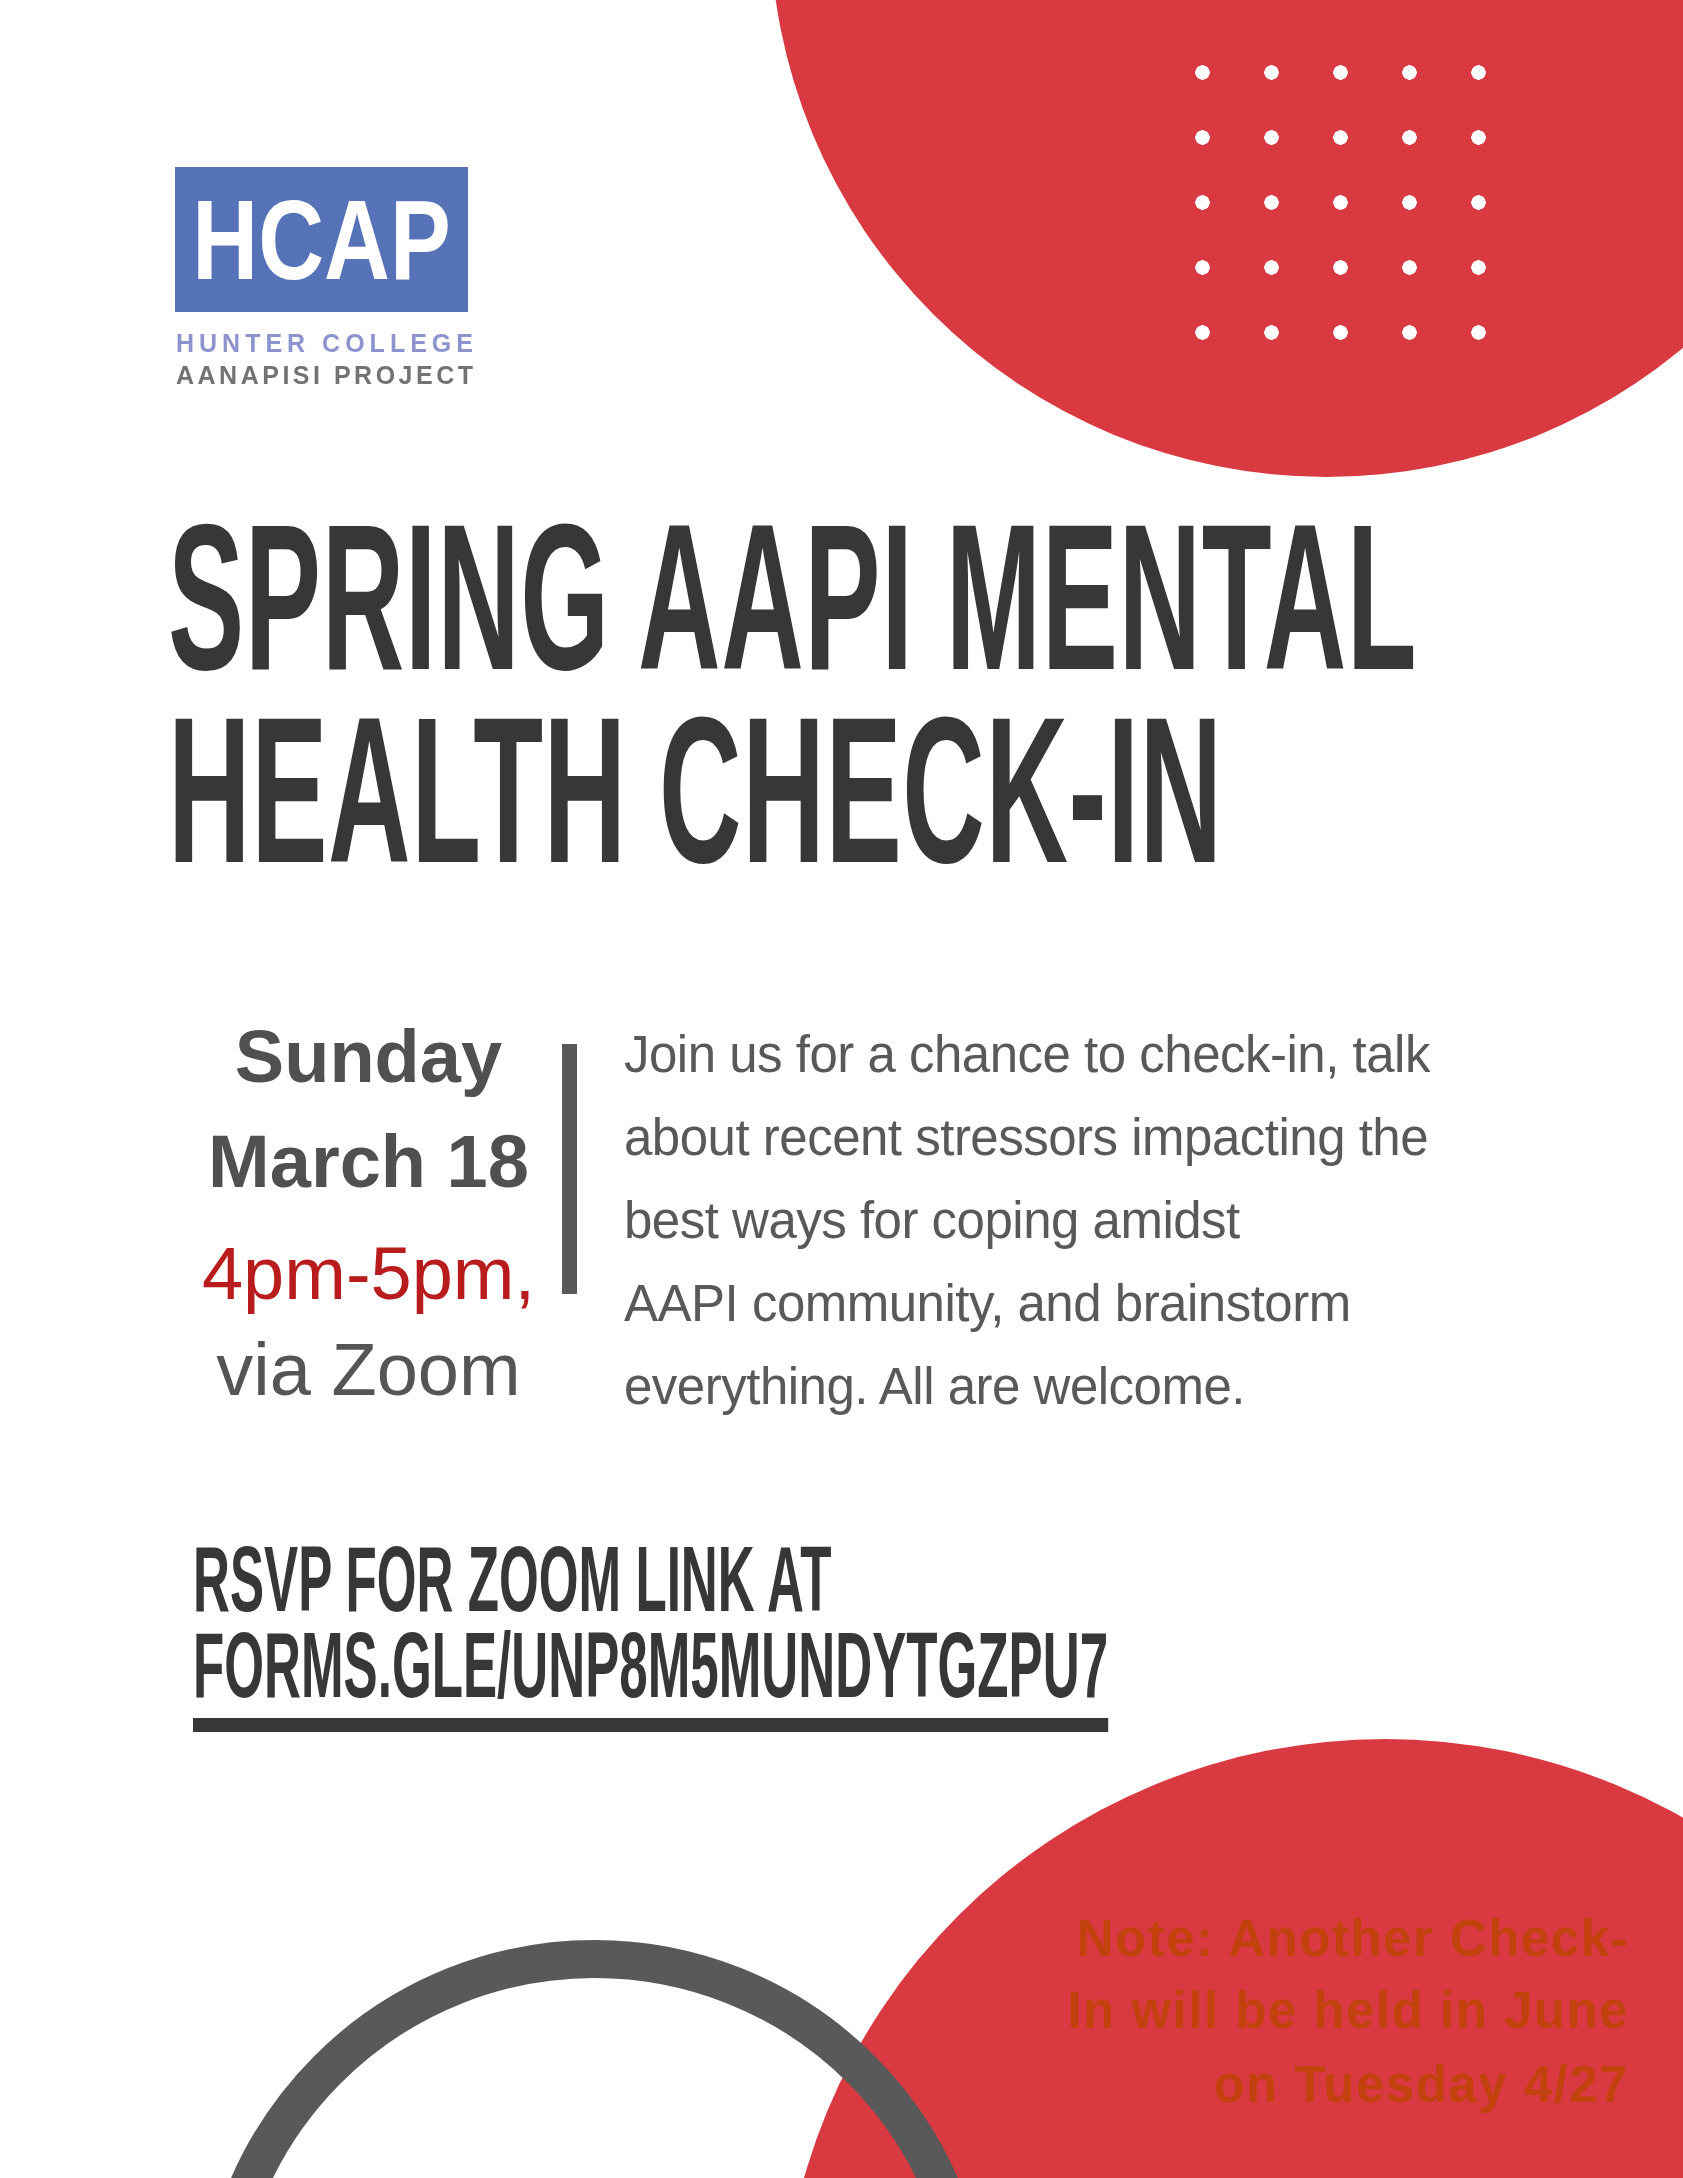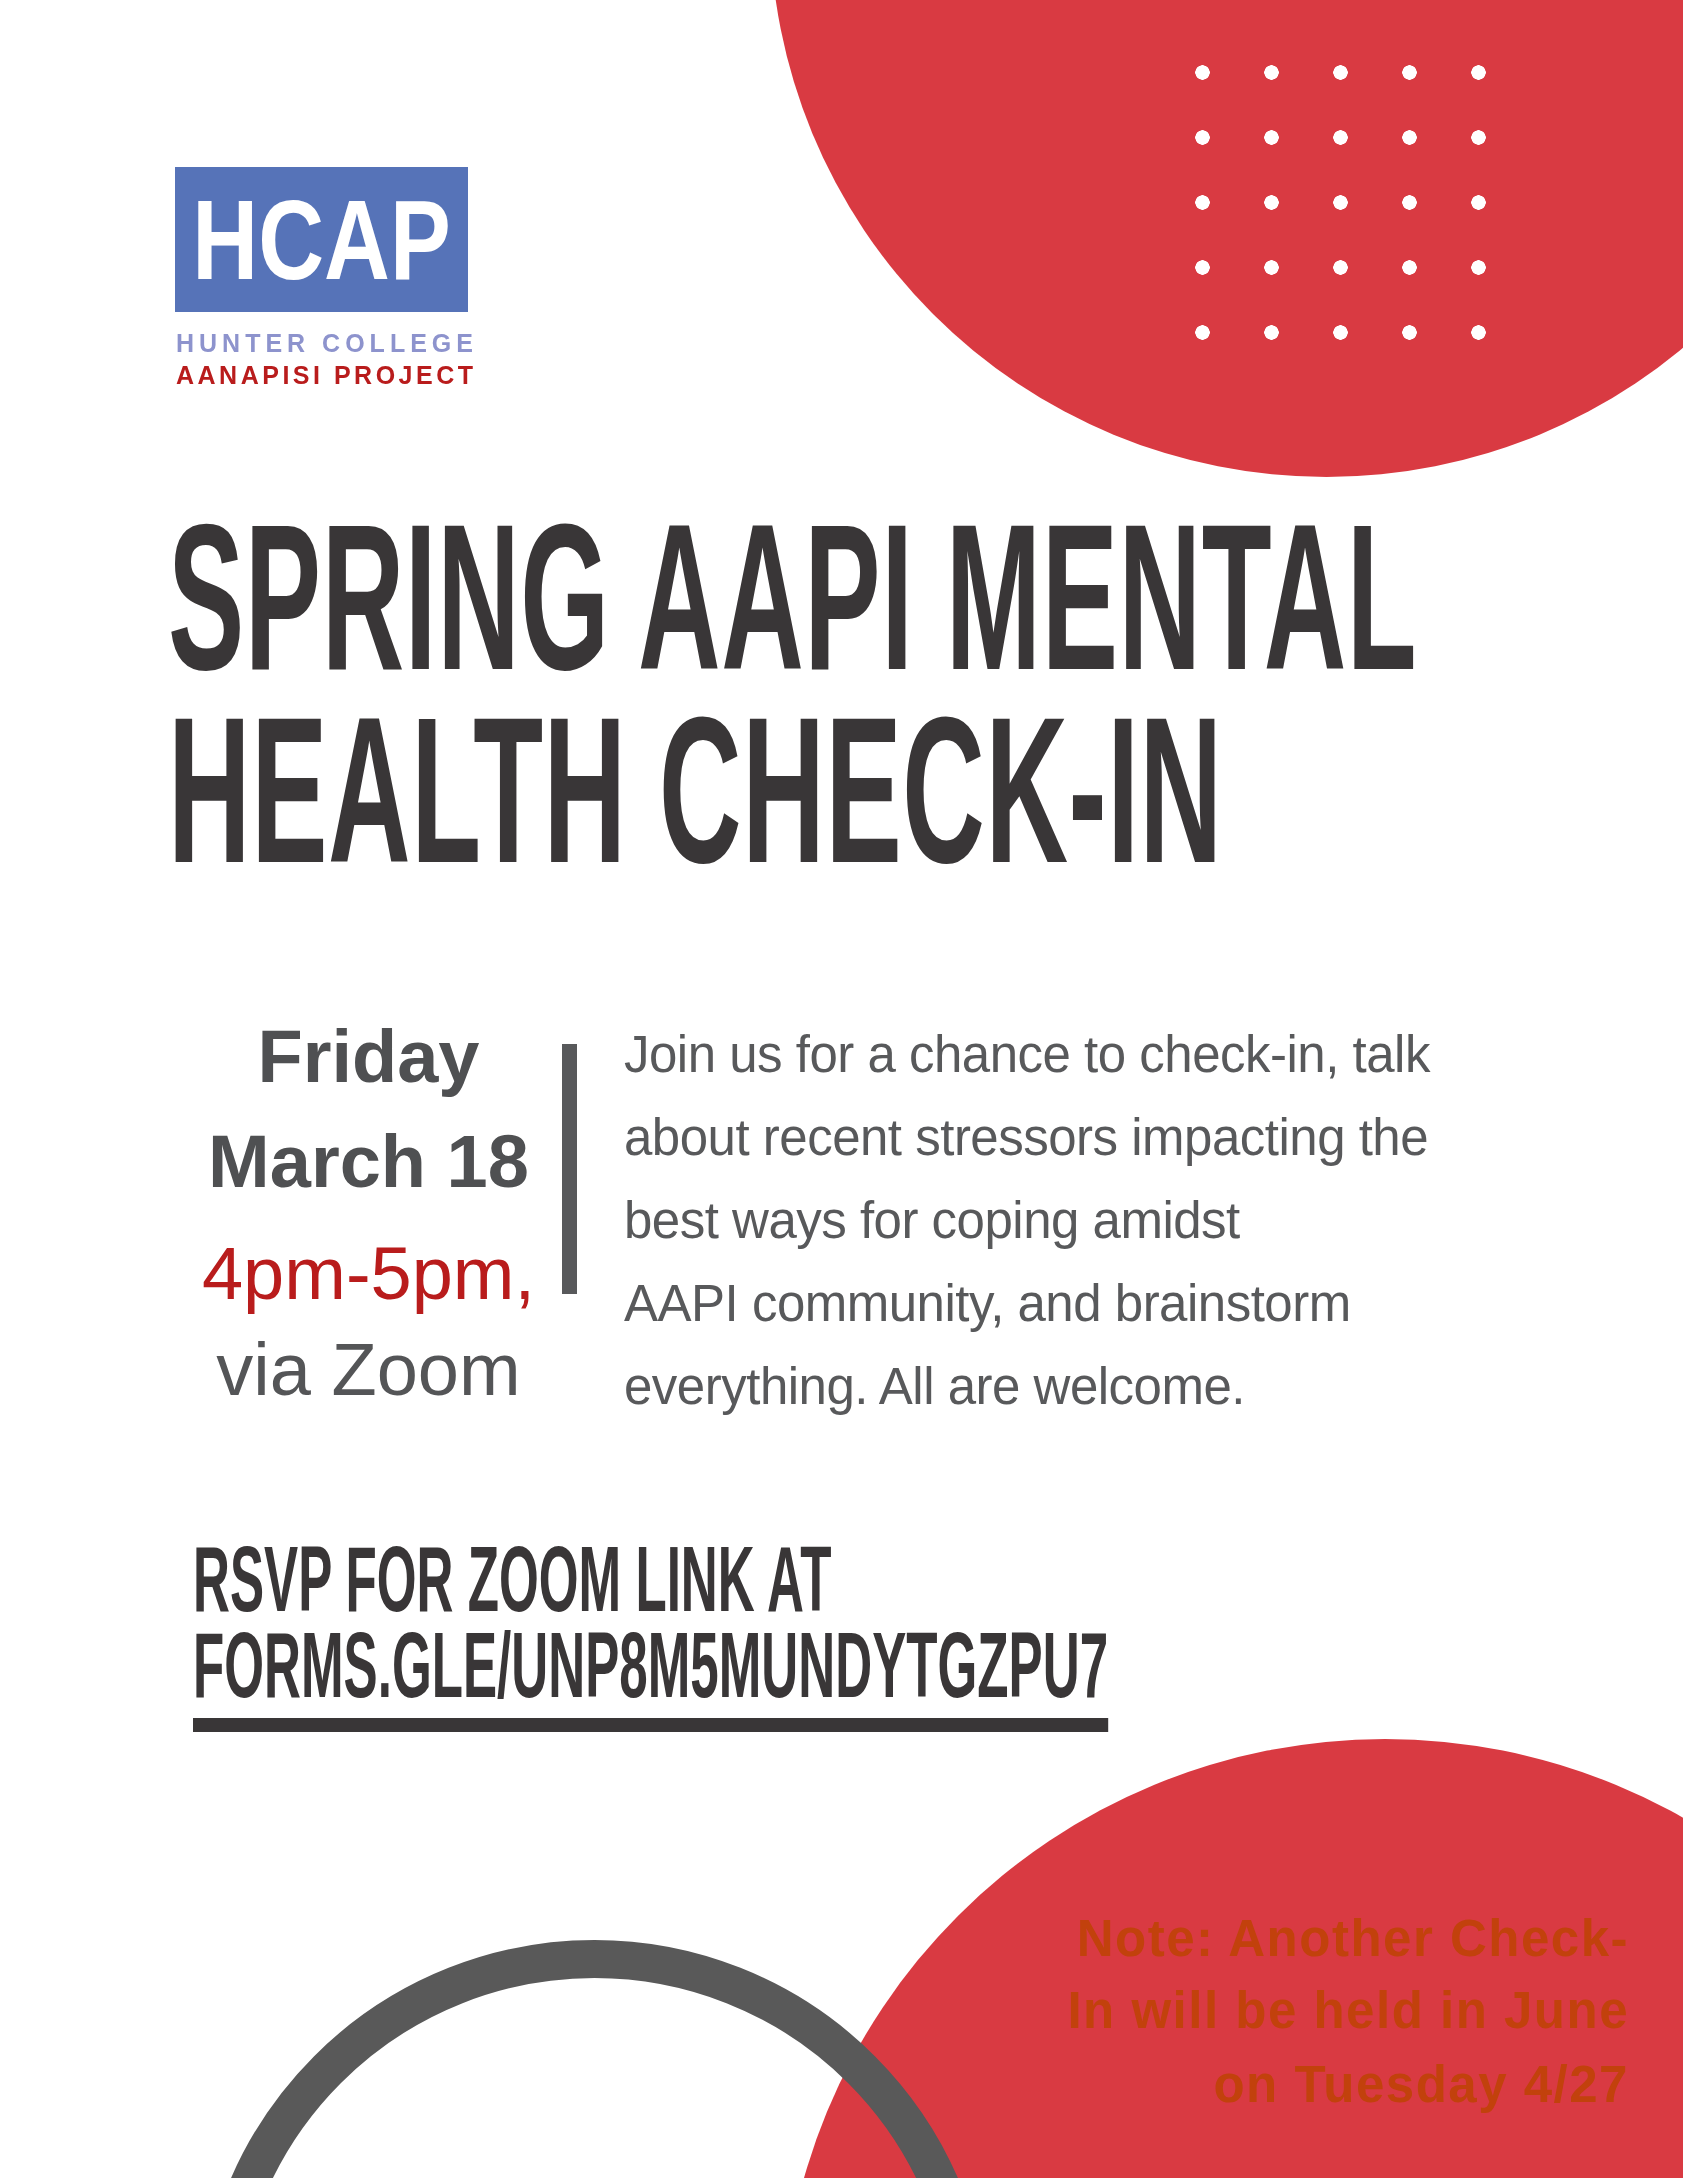--- a/index.html
+++ b/index.html
@@ -37,21 +37,21 @@
   .logo-acronym{
     color:#ffffff;font-weight:bold;font-size:114px;line-height:114px;
     transform:scaleX(0.8);transform-origin:center center;letter-spacing:0px;white-space:nowrap;
   }
   .logo-line1{
     position:absolute;left:176px;top:329px;width:297px;z-index:3;
     color:#8d93cd;font-weight:bold;font-size:25px;letter-spacing:5px;white-space:nowrap;
   }
   .logo-line2{
     position:absolute;left:176px;top:361px;width:297px;z-index:3;
-    color:#b91c1c;font-weight:bold;font-size:25px;letter-spacing:3.5px;white-space:nowrap;
+    color:#737373;font-weight:bold;font-size:25px;letter-spacing:3.5px;white-space:nowrap;
   }
   
   .headline-line{
     position:absolute;left:168px;color:#393637;font-weight:bold;font-size:208px;
     line-height:208px;white-space:nowrap;transform:scaleX(0.55);
     transform-origin:left top;z-index:3;letter-spacing:1px;
   }
   .headline-line.l1{top:493px;}
   .headline-line.l2{top:686px;}
   
@@ -103,21 +103,21 @@
 
   <div class="logo-box">
     <div class="logo-acronym">HCAP</div>
   </div>
   <div class="logo-line1">HUNTER COLLEGE</div>
   <div class="logo-line2">AANAPISI PROJECT</div>
 
   <div class="headline-line l1">SPRING AAPI MENTAL</div>
   <div class="headline-line l2">HEALTH CHECK-IN</div>
 
-  <div class="event-line event-day">Friday</div>
+  <div class="event-line event-day">Sunday</div>
   <div class="event-line event-date">March 18</div>
   <div class="event-line event-time">4pm-5pm,</div>
   <div class="event-line event-plat">via Zoom</div>
 
   <div class="description">
     <div>Join us for a chance to check-in, talk</div>
     <div>about recent stressors impacting the</div>
     <div>best ways for coping amidst</div>
     <div>AAPI community, and brainstorm</div>
     <div>everything. All are welcome.</div>

